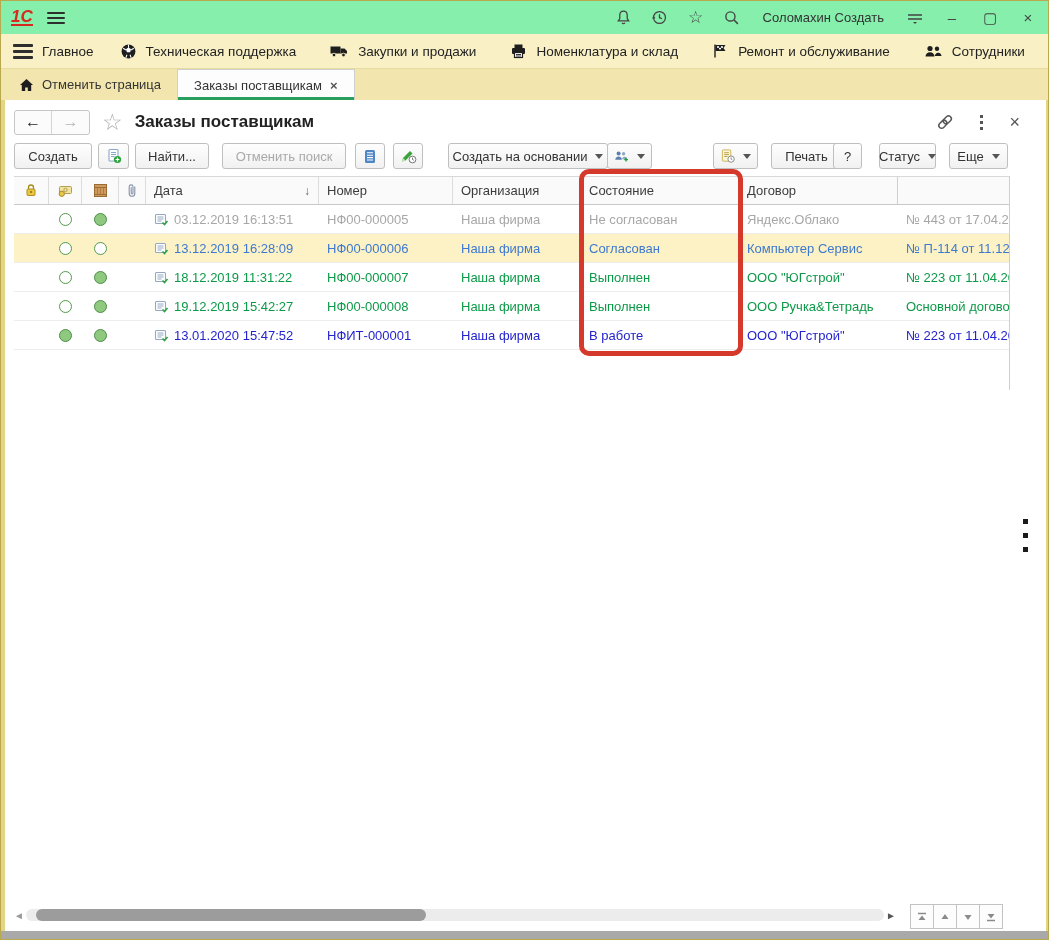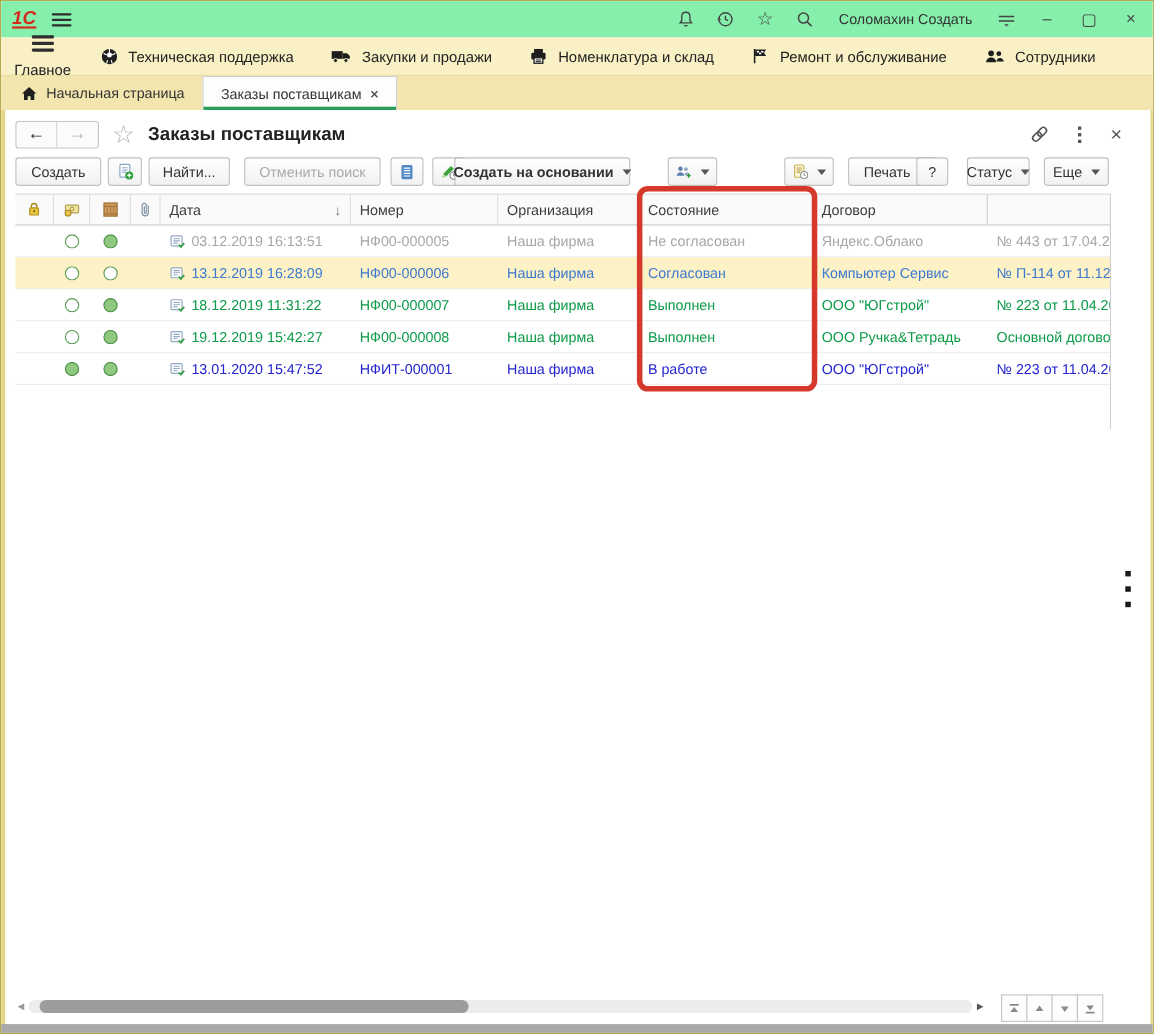--- a/index.html
+++ b/index.html
@@ -130,21 +130,21 @@
             <path d="M7 12l2 2 2-2z" fill="#444"></path>
           </svg>
       </span>
       <span class="winbtn">–</span>
       <span class="winbtn">▢</span>
       <span class="winbtn">×</span>
     </span>
   </div>
 
   <div class="ribbon">
-    <span class="rb-item" style="margin-right:26px;flex-direction:column;">
+    <span class="rb-item" style="margin-right:26px;">
       <span class="hamb" style="width:20px;">
           <span style="height:3px"></span>
           <span style="height:3px"></span>
           <span style="height:3px"></span>
         </span>
       <span>Главное</span>
     </span>
     <span class="rb-item">
       <svg width="17" height="17" viewBox="0 0 16 16">
           <circle cx="8" cy="8" r="6.5" fill="#1e1e1e"></circle>
@@ -191,21 +191,21 @@
       <span>Сотрудники</span>
     </span>
 
   </div>
 
   <div class="tabbar">
     <span class="tab home">
       <svg width="15" height="14" viewBox="0 0 15 14">
           <path d="M7.5 1L1 7h1.8v6h3.4V9.5h2.6V13h3.4V7H14z" fill="#1e1e1e"></path>
         </svg>
-      <span>Начальная страница</span>
+      <span>Отменить страница</span>
     </span>
     <span class="tab active">
       <span>Заказы поставщикам</span>
       <span class="closex">×</span>
     </span>
   </div>
 
   <div class="side l"></div>
   <div class="side r"></div>
 
@@ -253,21 +253,21 @@
           </svg>
       </span>
       <span class="btn" style="left:388px;width:30px;padding:0;">
         <svg width="17" height="16" viewBox="0 0 17 16">
             <path d="M2 13.5l1-3.5 7-7 2.5 2.5-7 7z" fill="#3aa33a"></path>
             <path d="M2 13.5l3.5-1-2.5-2.5z" fill="#c9e6b7"></path>
             <circle cx="12.5" cy="11.5" r="3.4" fill="#fff" stroke="#777" stroke-width="1"></circle>
             <path d="M12.5 9.6v1.9l1.4.8" stroke="#777" stroke-width="1" fill="none"></path>
           </svg>
       </span>
-      <span class="btn" style="left:408px;width:160px;font-weight:bold;">
+      <span class="btn" style="left:443px;width:160px;">
         <span>Создать на основании</span>
         <span class="caret"></span>
       </span>
       <span class="btn" style="left:602px;width:45px;padding:0 6px;">
         <svg width="18" height="15" viewBox="0 0 18 15">
             <circle cx="5.5" cy="3.8" r="2.4" fill="#5b7fae"></circle>
             <path d="M1.5 11.5c0-2.4 1.8-4 4-4s4 1.6 4 4z" fill="#5b7fae"></path>
             <circle cx="11.5" cy="4.2" r="2" fill="#8fa7c4"></circle>
             <path d="M9.7 10.8c.3-2 1.6-3.1 3.3-2.9 1.5.2 2.6 1.4 2.7 2.9z" fill="#8fa7c4"></path>
             <path d="M12.3 11.3h4.4M14.5 9.1v4.4" stroke="#22a13a" stroke-width="1.6"></path>

